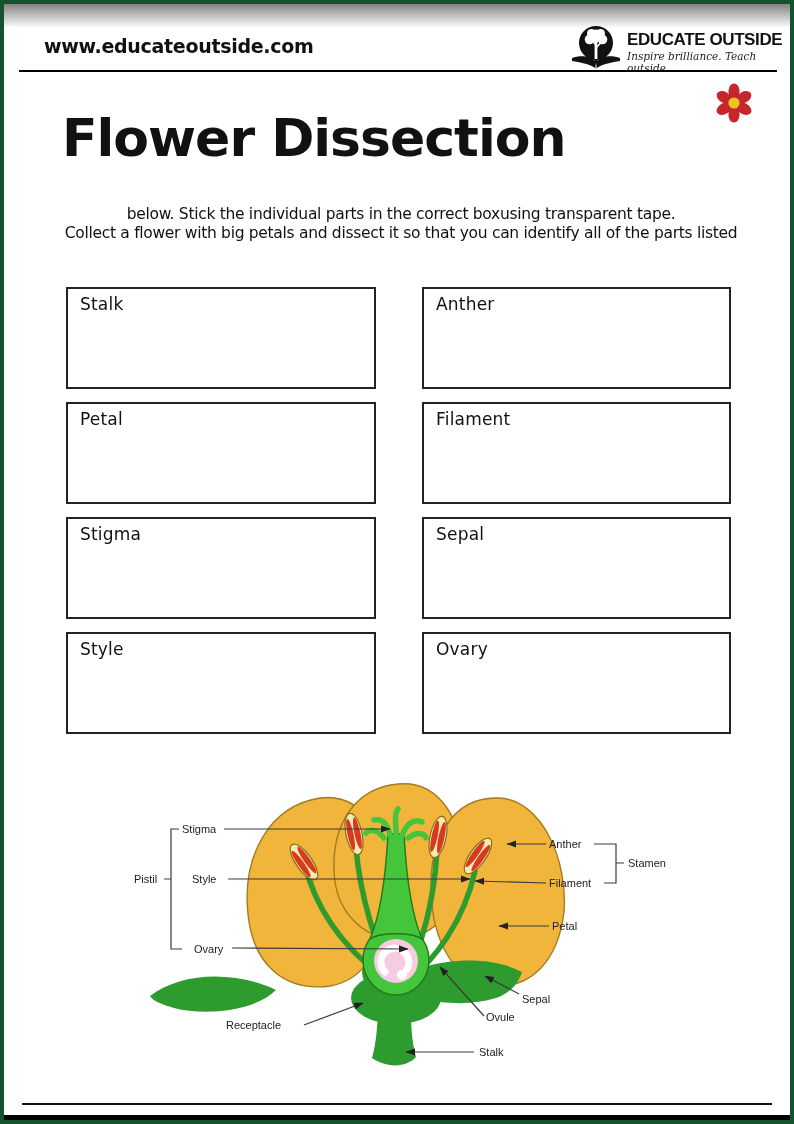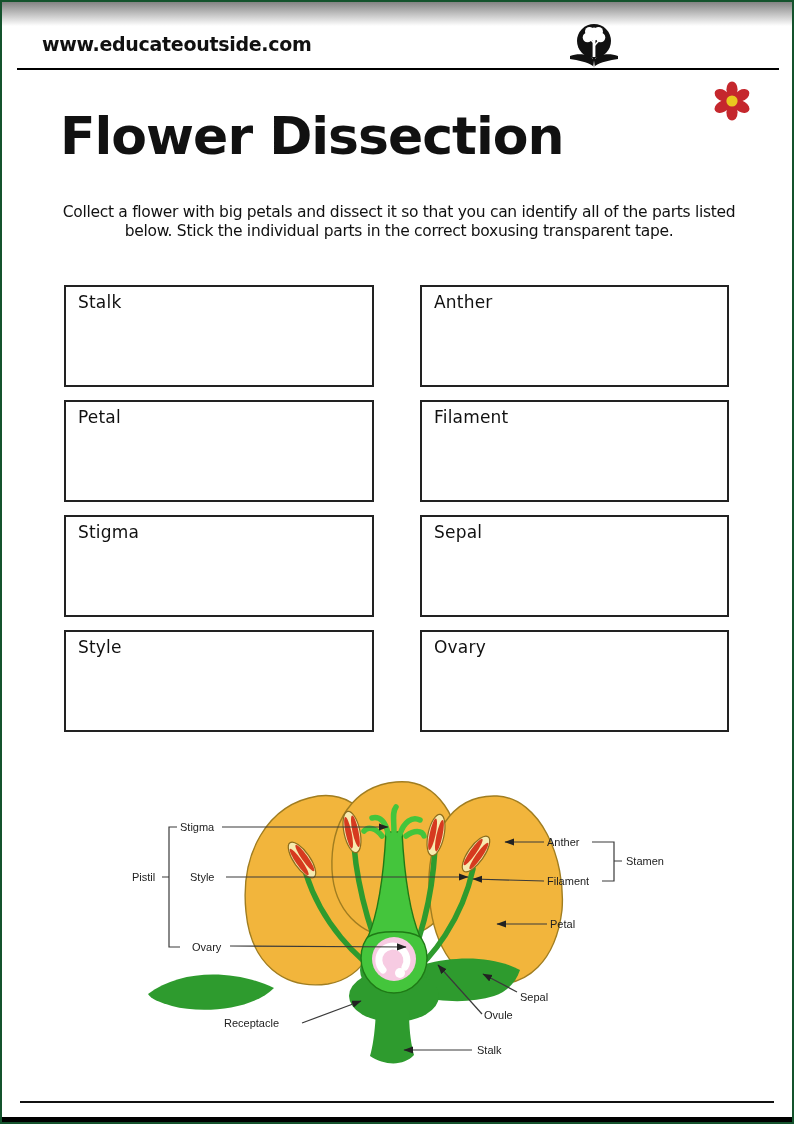--- a/index.html
+++ b/index.html
@@ -1,21 +1,21 @@
 <!DOCTYPE html>
 <html><head>
 <meta charset="utf-8">
 <style>
   html,body{margin:0;padding:0;background:#e8e8e8;}
   .page{
     position:relative;
     width:794px;height:1124px;
     margin:0 auto;
     background:#ffffff;
-    border:2px solid #14532d;
+    border:4px solid #14532d;
     box-sizing:border-box;
     overflow:hidden;
     font-family:"DejaVu Sans", sans-serif;
     color:#111;
   }
   .top-shade{
     position:absolute;left:0;top:0;right:0;height:24px;
     background:linear-gradient(180deg, rgba(110,110,110,0.85), rgba(255,255,255,0));
     pointer-events:none;
   }
@@ -92,42 +92,46 @@
         <circle cx="32.5" cy="14.5" r="4.8" fill="#fff"></circle>
         <circle cx="21.5" cy="8.5" r="4.5" fill="#fff"></circle>
         <circle cx="30.5" cy="8.5" r="4.5" fill="#fff"></circle>
         <rect x="24.6" y="13" width="2.8" height="21" fill="#fff"></rect>
         <path d="M26,20 L20.5,14.5 M26,23 L31.5,17 M26,17 L30.5,12.5" stroke="#fff" stroke-width="1.6" fill="none"></path>
         <path d="M2,33 C11,29.5 21,31.5 25,36 L25,43 C19,38.5 10,37.5 2,36 Z" fill="#111"></path>
         <path d="M50,33 C41,29.5 31,31.5 27,36 L27,43 C33,38.5 42,37.5 50,36 Z" fill="#111"></path>
         <path d="M24.5,34 L27.5,34 L26,45 Z" fill="#111"></path>
       </svg>
     </span>
+    <span class="logo-text">
+      <span class="logo-brand">EDUCATE OUTSIDE</span>
+      <span class="logo-tagline">Inspire brilliance. Teach outside.</span>
+    </span>
   </div>
 
   <div class="header-rule"></div>
 
   <div class="corner-flower">
     <svg width="40" height="42" viewBox="0 0 40 42">
       <g>
         <ellipse cx="20" cy="8.5" rx="5.6" ry="8" fill="#C5272D"></ellipse>
         <ellipse cx="20" cy="8.5" rx="5.6" ry="8" transform="rotate(60 20 20)" fill="#C5272D"></ellipse>
         <ellipse cx="20" cy="8.5" rx="5.6" ry="8" transform="rotate(120 20 20)" fill="#C5272D"></ellipse>
         <ellipse cx="20" cy="8.5" rx="5.6" ry="8" transform="rotate(180 20 20)" fill="#C5272D"></ellipse>
         <ellipse cx="20" cy="8.5" rx="5.6" ry="8" transform="rotate(240 20 20)" fill="#C5272D"></ellipse>
         <ellipse cx="20" cy="8.5" rx="5.6" ry="8" transform="rotate(300 20 20)" fill="#C5272D"></ellipse>
         <circle cx="20" cy="20" r="5.6" fill="#E9C71F"></circle>
       </g>
     </svg>
   </div>
 
   <div class="title">Flower Dissection</div>
   <div class="instructions">
+    <div>below.  Stick the individual parts in the correct boxusing transparent tape.</div>
     <div>Collect a flower with big petals and dissect it so that you can identify all of the parts listed</div>
-    <div>below.  Stick the individual parts in the correct boxusing transparent tape.</div>
   </div>
 
   <div class="boxes">
     <div class="part-box">
         <div class="box-label">Stalk</div>
       </div>
     <div class="part-box">
         <div class="box-label">Anther</div>
       </div>
     <div class="part-box">

